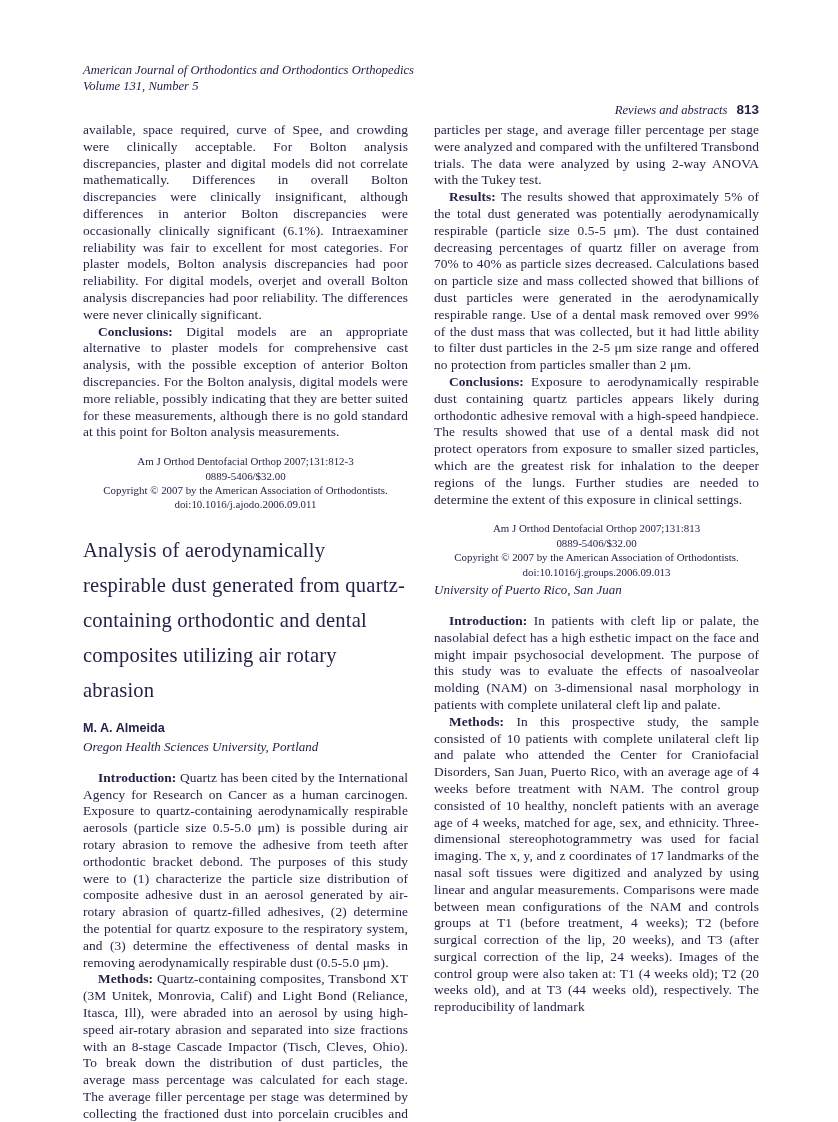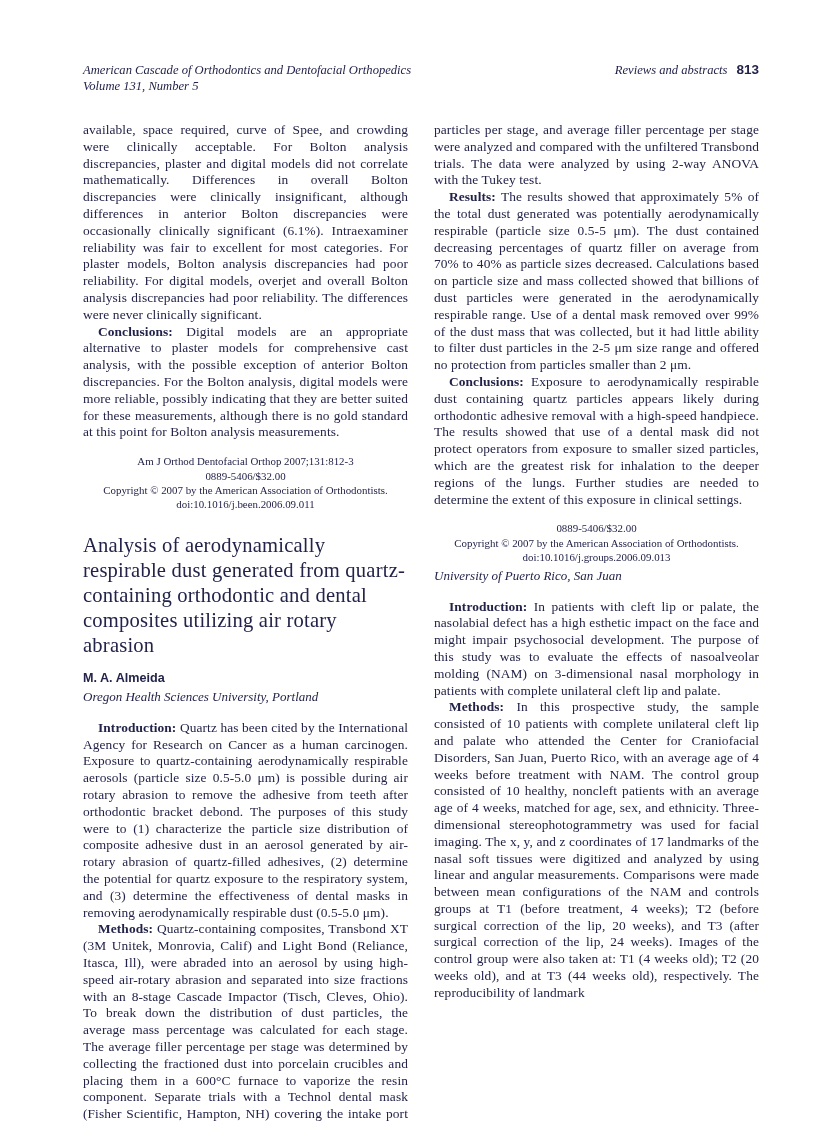--- a/index.html
+++ b/index.html
@@ -20,20 +20,21 @@
     display: flex;
     justify-content: space-between;
     align-items: flex-start;
     font-size: 12.6px;
     line-height: 16px;
   }
   .running-head .left-block { font-style: italic; }
   .running-head .right-block {
     font-style: italic;
     white-space: nowrap;
+    margin-top: 40px;
   }
   .running-head .page-num {
     font-style: normal;
     font-family: "Liberation Sans", sans-serif;
     font-weight: bold;
     font-size: 13.5px;
     margin-left: 9px;
   }
   .content {
     position: absolute;
@@ -57,21 +58,21 @@
     margin-top: 13px;
     margin-bottom: 0;
     font-size: 10.9px;
     line-height: 14.4px;
     text-align: center;
   }
   h1.article-title {
     margin: 21px 0 0 0;
     font-weight: normal;
     font-size: 20.6px;
-    line-height: 25px;
+    line-height: 35px;
     letter-spacing: 0.2px;
   }
   .author {
     margin-top: 12px;
     font-family: "Liberation Sans", sans-serif;
     font-weight: bold;
     font-size: 12.6px;
     line-height: 16px;
   }
   .affiliation {
@@ -82,59 +83,60 @@
     line-height: 16px;
   }
 </style>
 </head>
 <body>
 
 <div class="page">
 
   <div class="running-head">
     <div class="left-block">
-      <div>American Cascade of Orthodontics and Dentofacial Orthopedics</div>
+      <div>American Journal of Orthodontics and Orthodontics Orthopedics</div>
       <div>Volume 131, Number 5</div>
     </div>
     <div class="right-block">
       <span>Reviews and abstracts</span><span class="page-num">813</span>
     </div>
   </div>
 
   <div class="content">
 
     <div class="col">
       <p class="body"><span>available, space required, curve of Spee, and crowding were clinically acceptable. For Bolton analysis discrepancies, plaster and digital models did not correlate mathematically. Differences in overall Bolton discrepancies were clinically insignificant, although differences in anterior Bolton discrepancies were occasionally clinically significant (6.1%). Intraexaminer reliability was fair to excellent for most categories. For plaster models, Bolton analysis discrepancies had poor reliability. For digital models, overjet and overall Bolton analysis discrepancies had poor reliability. The differences were never clinically significant.</span></p>
 
       <p class="body indent"><span class="lead">Conclusions:</span> <span>Digital models are an appropriate alternative to plaster models for comprehensive cast analysis, with the possible exception of anterior Bolton discrepancies. For the Bolton analysis, digital models were more reliable, possibly indicating that they are better suited for these measurements, although there is no gold standard at this point for Bolton analysis measurements.</span></p>
 
       <div class="citation">
         <div>Am J Orthod Dentofacial Orthop 2007;131:812-3</div>
         <div>0889-5406/$32.00</div>
         <div>Copyright © 2007 by the American Association of Orthodontists.</div>
-        <div>doi:10.1016/j.been.2006.09.011</div>
+        <div>doi:10.1016/j.ajodo.2006.09.011</div>
       </div>
 
       <h1 class="article-title">Analysis of aerodynamically respirable dust generated from quartz-containing orthodontic and dental composites utilizing air rotary abrasion</h1>
       <div class="author">M. A. Almeida</div>
       <div class="affiliation">Oregon Health Sciences University, Portland</div>
 
       <p class="body indent"><span class="lead">Introduction:</span> <span>Quartz has been cited by the International Agency for Research on Cancer as a human carcinogen. Exposure to quartz-containing aerodynamically respirable aerosols (particle size 0.5-5.0 μm) is possible during air rotary abrasion to remove the adhesive from teeth after orthodontic bracket debond. The purposes of this study were to (1) characterize the particle size distribution of composite adhesive dust in an aerosol generated by air-rotary abrasion of quartz-filled adhesives, (2) determine the potential for quartz exposure to the respiratory system, and (3) determine the effectiveness of dental masks in removing aerodynamically respirable dust (0.5-5.0 μm).</span></p>
 
       <p class="body indent"><span class="lead">Methods:</span> <span>Quartz-containing composites, Transbond XT (3M Unitek, Monrovia, Calif) and Light Bond (Reliance, Itasca, Ill), were abraded into an aerosol by using high-speed air-rotary abrasion and separated into size fractions with an 8-stage Cascade Impactor (Tisch, Cleves, Ohio). To break down the distribution of dust particles, the average mass percentage was calculated for each stage. The average filler percentage per stage was determined by collecting the fractioned dust into porcelain crucibles and placing them in a 600°C furnace to vaporize the resin component. Separate trials with a Technol dental mask (Fisher Scientific, Hampton, NH) covering the intake port were conducted with Transbond XT. The mass percentage per stage, estimated number of</span></p>
     </div>
 
     <div class="col">
       <p class="body"><span>particles per stage, and average filler percentage per stage were analyzed and compared with the unfiltered Transbond trials. The data were analyzed by using 2-way ANOVA with the Tukey test.</span></p>
 
       <p class="body indent"><span class="lead">Results:</span> <span>The results showed that approximately 5% of the total dust generated was potentially aerodynamically respirable (particle size 0.5-5 μm). The dust contained decreasing percentages of quartz filler on average from 70% to 40% as particle sizes decreased. Calculations based on particle size and mass collected showed that billions of dust particles were generated in the aerodynamically respirable range. Use of a dental mask removed over 99% of the dust mass that was collected, but it had little ability to filter dust particles in the 2-5 μm size range and offered no protection from particles smaller than 2 μm.</span></p>
 
       <p class="body indent"><span class="lead">Conclusions:</span> <span>Exposure to aerodynamically respirable dust containing quartz particles appears likely during orthodontic adhesive removal with a high-speed handpiece. The results showed that use of a dental mask did not protect operators from exposure to smaller sized particles, which are the greatest risk for inhalation to the deeper regions of the lungs. Further studies are needed to determine the extent of this exposure in clinical settings.</span></p>
 
       <div class="citation">
+        <div>Am J Orthod Dentofacial Orthop 2007;131:813</div>
         <div>0889-5406/$32.00</div>
         <div>Copyright © 2007 by the American Association of Orthodontists.</div>
         <div>doi:10.1016/j.groups.2006.09.013</div>
       </div>
 
       <div class="affiliation">University of Puerto Rico, San Juan</div>
 
       <p class="body indent"><span class="lead">Introduction:</span> <span>In patients with cleft lip or palate, the nasolabial defect has a high esthetic impact on the face and might impair psychosocial development. The purpose of this study was to evaluate the effects of nasoalveolar molding (NAM) on 3-dimensional nasal morphology in patients with complete unilateral cleft lip and palate.</span></p>
 
       <p class="body indent"><span class="lead">Methods:</span> <span>In this prospective study, the sample consisted of 10 patients with complete unilateral cleft lip and palate who attended the Center for Craniofacial Disorders, San Juan, Puerto Rico, with an average age of 4 weeks before treatment with NAM. The control group consisted of 10 healthy, noncleft patients with an average age of 4 weeks, matched for age, sex, and ethnicity. Three-dimensional stereophotogrammetry was used for facial imaging. The x, y, and z coordinates of 17 landmarks of the nasal soft tissues were digitized and analyzed by using linear and angular measurements. Comparisons were made between mean configurations of the NAM and controls groups at T1 (before treatment, 4 weeks); T2 (before surgical correction of the lip, 20 weeks), and T3 (after surgical correction of the lip, 24 weeks). Images of the control group were also taken at: T1 (4 weeks old); T2 (20 weeks old), and at T3 (44 weeks old), respectively. The reproducibility of landmark</span></p>

